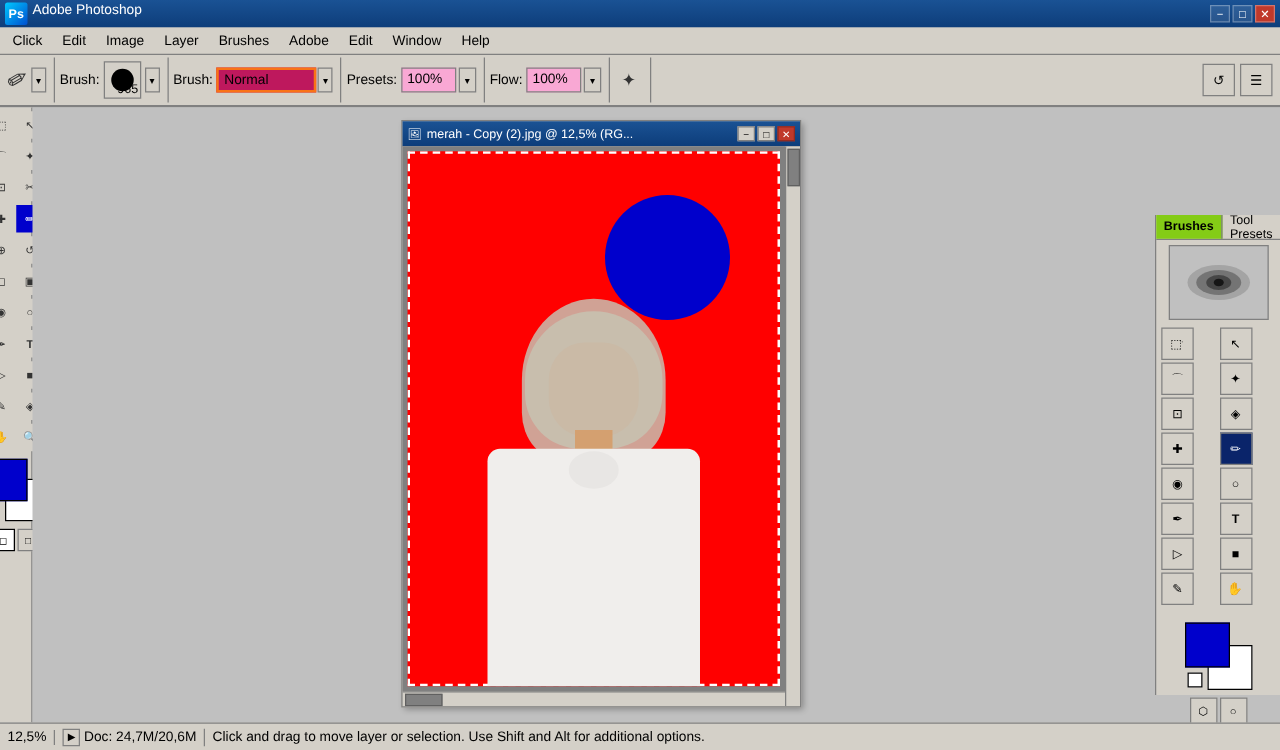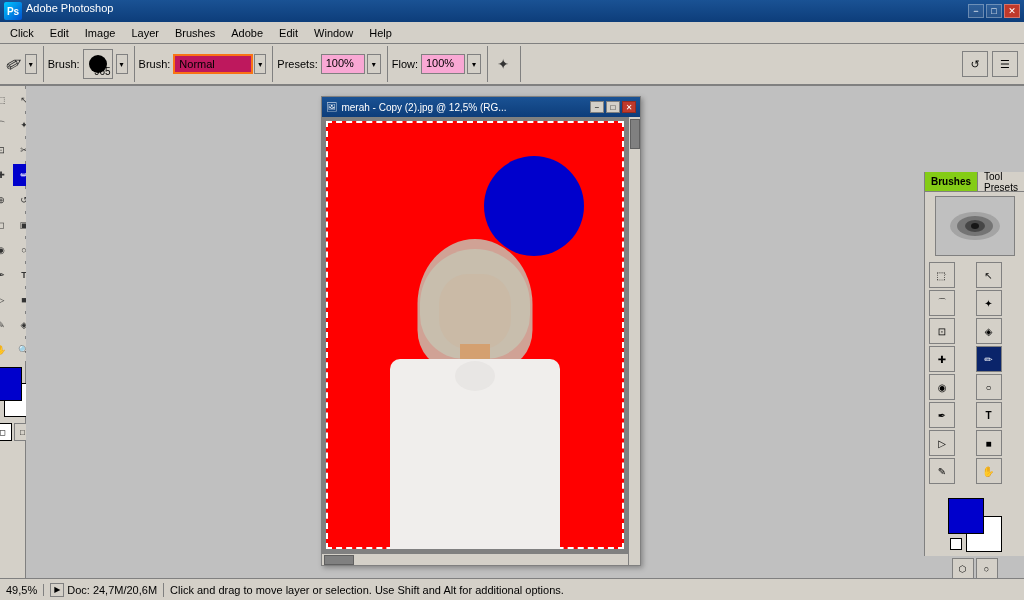--- a/index.html
+++ b/index.html
@@ -727,21 +727,21 @@
         </div>
 
       </div>
     </div>
   </div>
 
 </div>
 
 <div id="status-bar">
   <div class="status-section">
-    <span>49,5%</span>
+    <span>12,5%</span>
   </div>
   <div class="status-section">
     <div class="status-arrow">▶</div>
     <span>Doc: 24,7M/20,6M</span>
   </div>
   <div class="status-section" style="border-right:none; flex:1;">
     <span id="status-message">Click and drag to move layer or selection.  Use Shift and Alt for additional options.</span>
   </div>
 </div>
 

